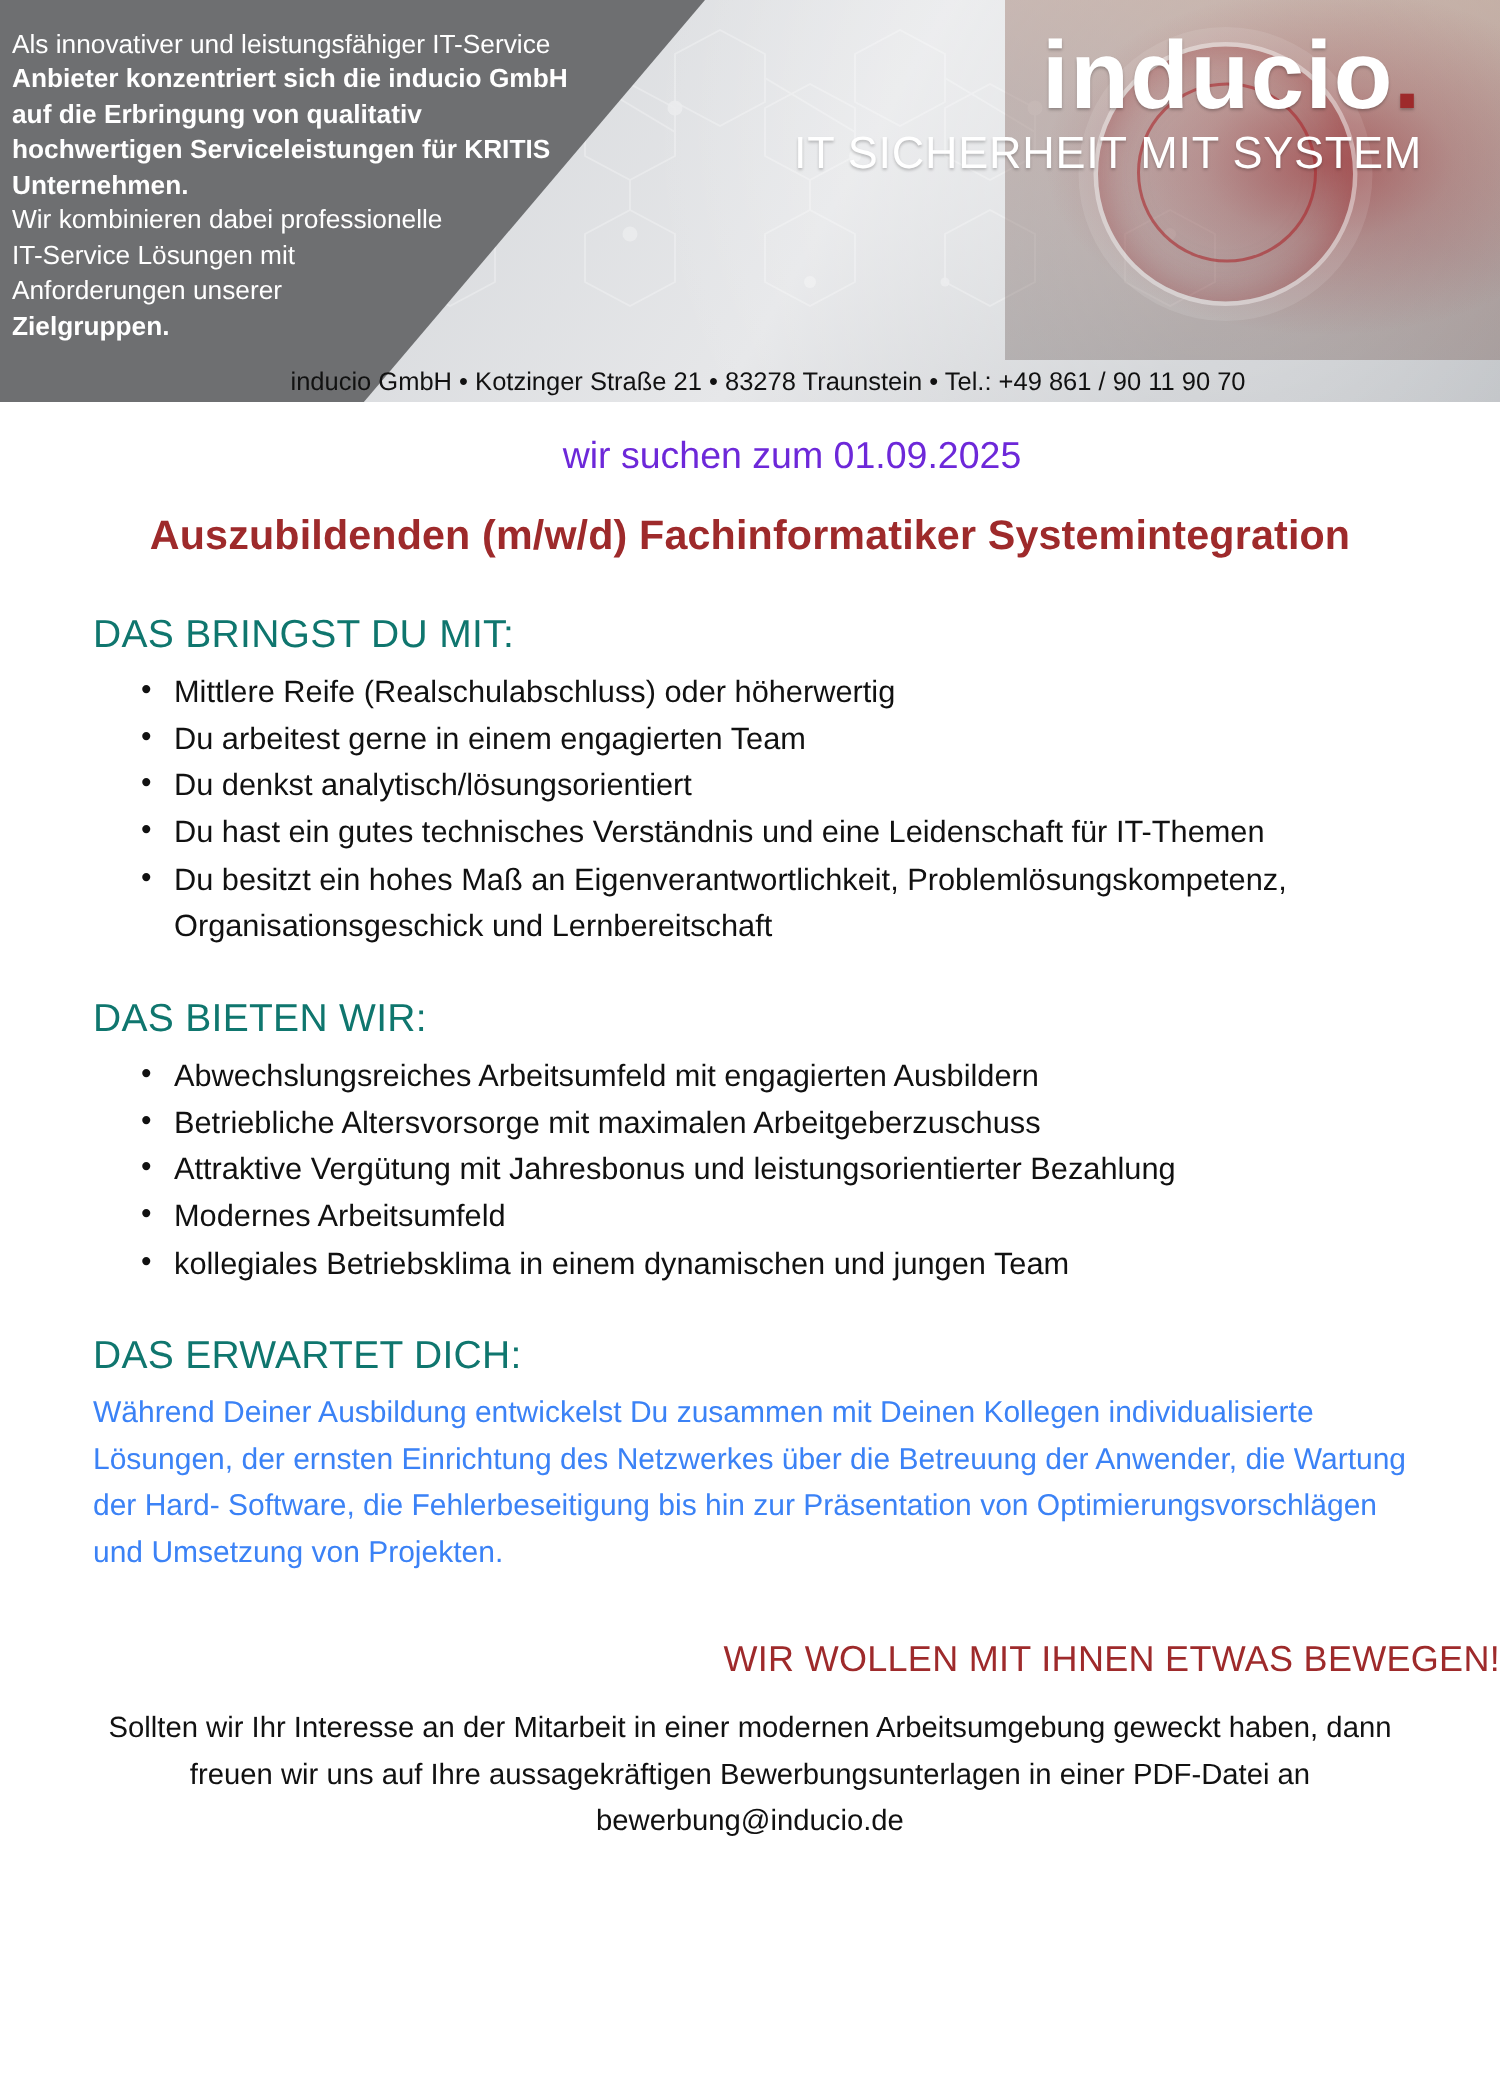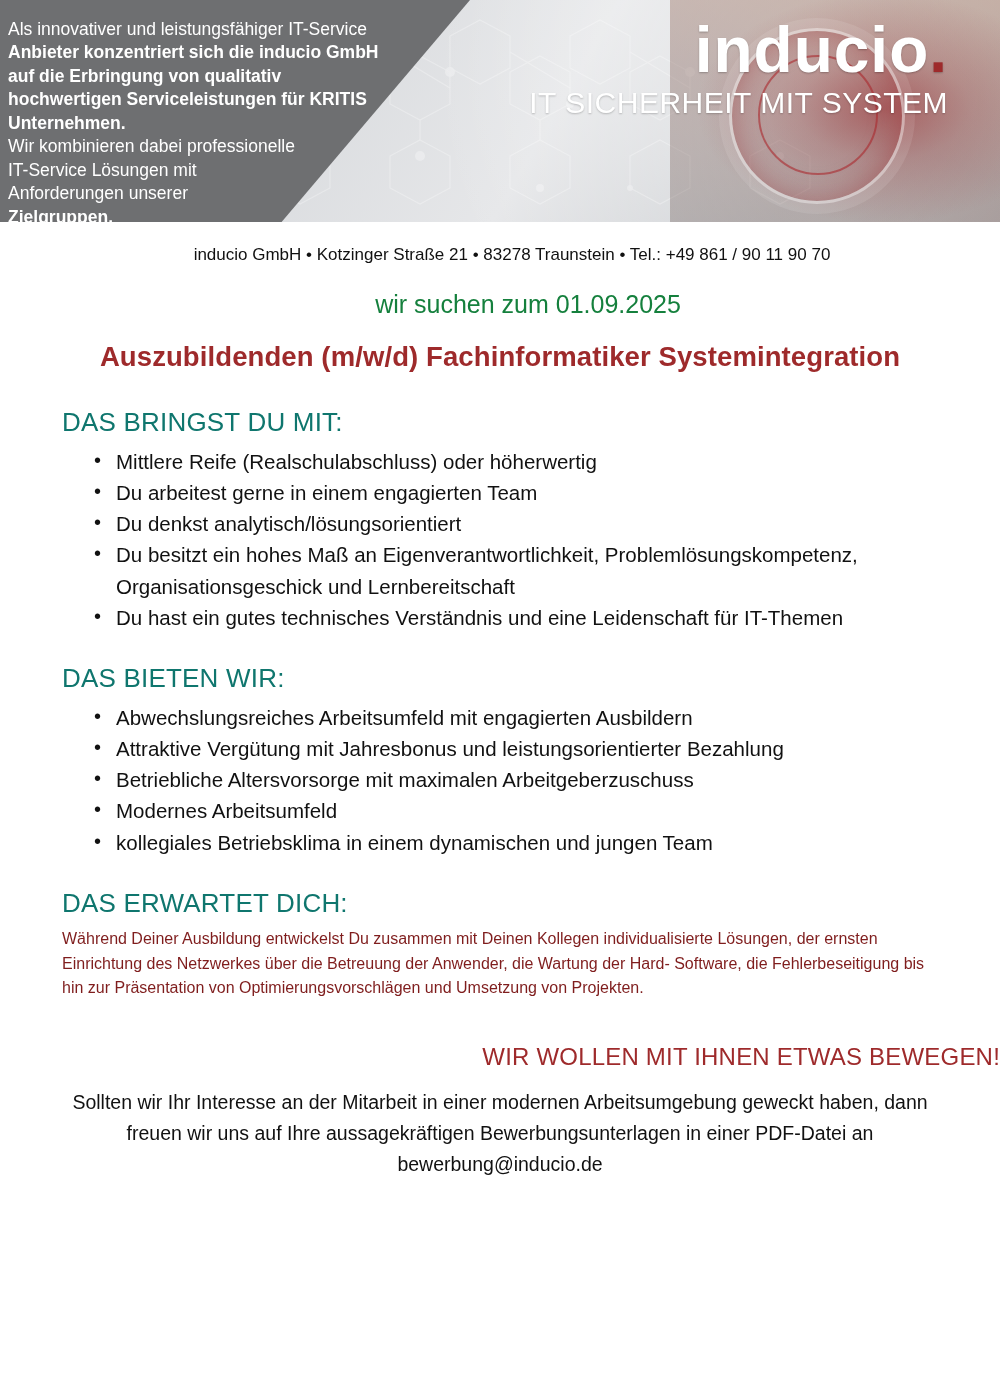--- a/index.html
+++ b/index.html
@@ -13,21 +13,21 @@
     font-family: "Liberation Sans", sans-serif;
     color: #1a1a1a;
     overflow: hidden;
     position: relative;
   }
 
   
   .header {
     position: relative;
     width: 1000px;
-    height: 222px;
+    height: 268px;
     overflow: hidden;
     background: #d8dadd;
   }
   .header-bg {
     position: absolute;
     inset: 0;
     background:
       radial-gradient(circle at 80% 35%, rgba(255,255,255,0.55) 0%, rgba(255,255,255,0) 45%),
       linear-gradient(120deg, #c9ccd0 0%, #dadcdf 30%, #e6e7e9 55%, #c2c5c9 80%, #b9bcc0 100%);
   }
@@ -132,21 +132,21 @@
   
   .content {
     position: absolute;
     top: 290px;
     left: 0;
     width: 1000px;
   }
   .seek-line {
     text-align: center;
     font-size: 25px;
-    color: #15803d;
+    color: #6d28d9;
     margin: 0 0 22px 0;
     padding-left: 56px;
   }
   h1.job-title {
     text-align: center;
     font-size: 27.5px;
     font-weight: bold;
     color: #9e2a2b;
     margin: 0 0 34px 0;
     letter-spacing: 0.1px;
@@ -172,23 +172,23 @@
     padding-left: 24px;
   }
   ul.bullets li::before {
     content: "•";
     position: absolute;
     left: 2px;
     top: -1px;
     font-size: 20px;
   }
   .para {
-    font-size: 16px;
+    font-size: 20px;
     line-height: 1.55;
-    color: #7f1d1d;
+    color: #3b82f6;
     margin: 0 60px 0 62px;
   }
   .tagline {
     text-align: right;
     font-size: 24px;
     color: #9e2a2b;
     margin: 42px 0 16px 0;
     letter-spacing: 0.2px;
   }
   .closing {
@@ -276,29 +276,29 @@
 
   <p class="seek-line">wir suchen zum 01.09.2025</p>
 
   <h1 class="job-title">Auszubildenden (m/w/d) Fachinformatiker Systemintegration</h1>
 
   <h2 class="section">DAS BRINGST DU MIT:</h2>
   <ul class="bullets">
     <li>Mittlere Reife (Realschulabschluss) oder höherwertig</li>
     <li>Du arbeitest gerne in einem engagierten Team</li>
     <li>Du denkst analytisch/lösungsorientiert</li>
+    <li>Du hast ein gutes technisches Verständnis und eine Leidenschaft für IT-Themen</li>
     <li>Du besitzt ein hohes Maß an Eigenverantwortlichkeit, Problemlösungskompetenz, Organisationsgeschick und Lernbereitschaft</li>
-    <li>Du hast ein gutes technisches Verständnis und eine Leidenschaft für IT-Themen</li>
   </ul>
 
   <h2 class="section">DAS BIETEN WIR:</h2>
   <ul class="bullets">
     <li>Abwechslungsreiches Arbeitsumfeld mit engagierten Ausbildern</li>
+    <li>Betriebliche Altersvorsorge  mit maximalen  Arbeitgeberzuschuss</li>
     <li>Attraktive Vergütung mit Jahresbonus und leistungsorientierter Bezahlung</li>
-    <li>Betriebliche Altersvorsorge  mit maximalen  Arbeitgeberzuschuss</li>
     <li>Modernes Arbeitsumfeld</li>
     <li>kollegiales Betriebsklima in einem dynamischen und jungen Team</li>
   </ul>
 
   <h2 class="section">DAS ERWARTET DICH:</h2>
   <p class="para">Während Deiner Ausbildung entwickelst Du zusammen mit Deinen Kollegen individualisierte Lösungen, der ernsten Einrichtung des Netzwerkes über die Betreuung der Anwender, die Wartung der Hard- Software, die Fehlerbeseitigung bis hin zur Präsentation von Optimierungsvorschlägen und Umsetzung von Projekten.</p>
 
   <p class="tagline">WIR WOLLEN MIT IHNEN ETWAS BEWEGEN!</p>
   <p class="closing">Sollten wir Ihr Interesse an der Mitarbeit in einer modernen Arbeitsumgebung geweckt haben, dann freuen wir uns auf Ihre aussagekräftigen Bewerbungsunterlagen in einer PDF-Datei an bewerbung@inducio.de</p>
 </div>

